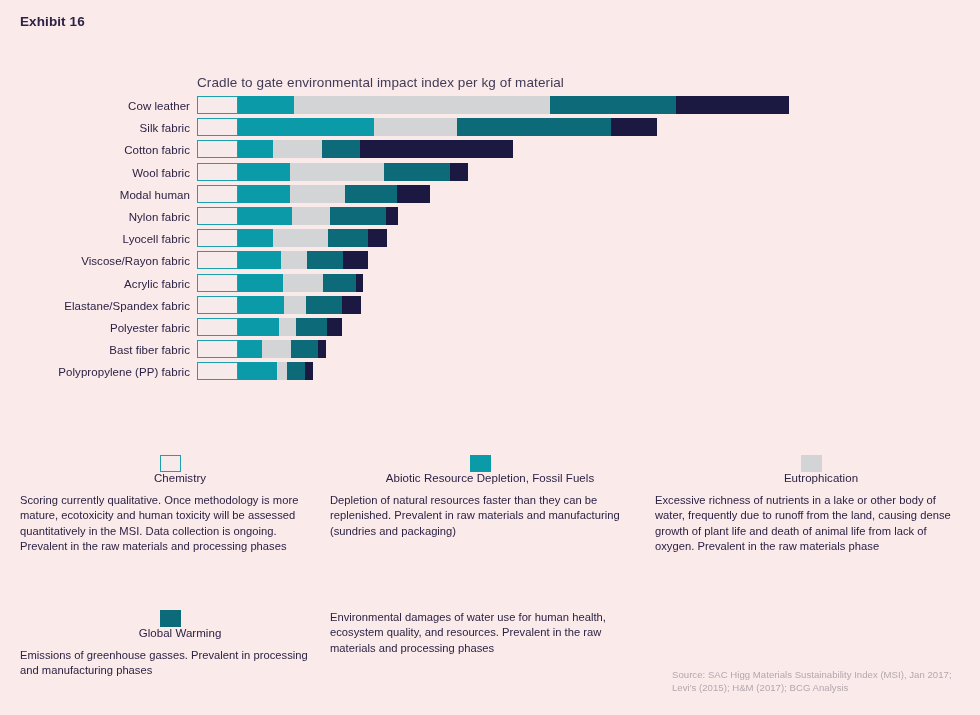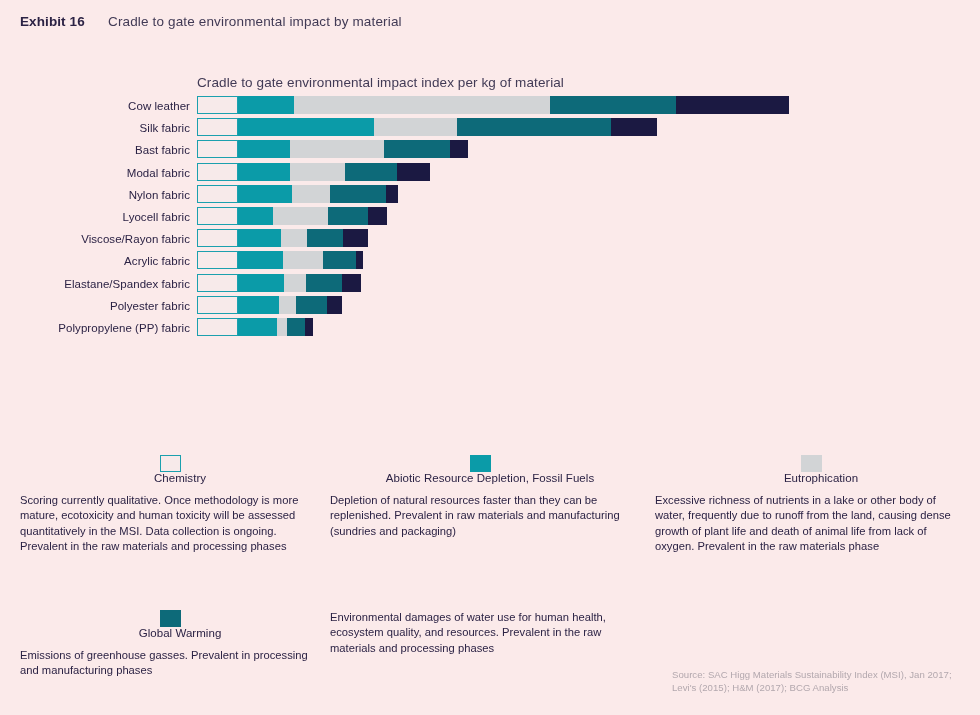--- a/index.html
+++ b/index.html
@@ -157,21 +157,20 @@
     line-height: 12.6px;
     color: #b3a8ae;
     letter-spacing: 0.02px;
   }
 </style>
 </head>
 <body>
 
 <div class="exhibit-header">
   <div class="exhibit-number">Exhibit 16</div>
-  <div class="exhibit-title">Cradle to gate environmental impact by material</div>
 </div>
 
 <div class="chart-wrap">
   <div class="chart-title">Cradle to gate environmental impact index per kg of material</div>
   <div class="plot" id="plot">
       <div class="bar-row" style="height: 22.2px; text-align: center;">
         <div class="bar-label">Cow leather</div>
         <div class="bar-track" style="width: 592px;">
           <div class="seg chemistry" title="Chemistry" style="left: 0px; width: 41px;"></div>
           <div class="seg abiotic" title="Abiotic Resource Depletion, Fossil Fuels" style="left: 41px; width: 56px;"></div>
@@ -184,31 +183,41 @@
         <div class="bar-label">Silk fabric</div>
         <div class="bar-track" style="width: 460px;">
           <div class="seg chemistry" title="Chemistry" style="left: 0px; width: 41px;"></div>
           <div class="seg abiotic" title="Abiotic Resource Depletion, Fossil Fuels" style="left: 41px; width: 136px;"></div>
           <div class="seg eutro" title="Eutrophication" style="left: 177px; width: 83px;"></div>
           <div class="seg warming" title="Global Warming" style="left: 260px; width: 154px;"></div>
           <div class="seg water" title="Water Scarcity" style="left: 414px; width: 46px;"></div>
         </div>
       </div>
       <div class="bar-row" style="height: 22.2px;">
-        <div class="bar-label">Bast fabric</div>
+        <div class="bar-label">Cotton fabric</div>
+        <div class="bar-track" style="width: 316px;">
+          <div class="seg chemistry" title="Chemistry" style="left: 0px; width: 41px;"></div>
+          <div class="seg abiotic" title="Abiotic Resource Depletion, Fossil Fuels" style="left: 41px; width: 35px;"></div>
+          <div class="seg eutro" title="Eutrophication" style="left: 76px; width: 49px;"></div>
+          <div class="seg warming" title="Global Warming" style="left: 125px; width: 38px;"></div>
+          <div class="seg water" title="Water Scarcity" style="left: 163px; width: 153px;"></div>
+        </div>
+      </div>
+      <div class="bar-row" style="height: 22.2px;">
+        <div class="bar-label">Wool fabric</div>
         <div class="bar-track" style="width: 271px;">
           <div class="seg chemistry" title="Chemistry" style="left: 0px; width: 41px;"></div>
           <div class="seg abiotic" title="Abiotic Resource Depletion, Fossil Fuels" style="left: 41px; width: 52px;"></div>
           <div class="seg eutro" title="Eutrophication" style="left: 93px; width: 94px;"></div>
           <div class="seg warming" title="Global Warming" style="left: 187px; width: 66px;"></div>
           <div class="seg water" title="Water Scarcity" style="left: 253px; width: 18px;"></div>
         </div>
       </div>
       <div class="bar-row" style="height: 22.2px;">
-        <div class="bar-label">Modal fabric</div>
+        <div class="bar-label">Modal human</div>
         <div class="bar-track" style="width: 233px;">
           <div class="seg chemistry" title="Chemistry" style="left: 0px; width: 41px;"></div>
           <div class="seg abiotic" title="Abiotic Resource Depletion, Fossil Fuels" style="left: 41px; width: 52px;"></div>
           <div class="seg eutro" title="Eutrophication" style="left: 93px; width: 55px;"></div>
           <div class="seg warming" title="Global Warming" style="left: 148px; width: 52px;"></div>
           <div class="seg water" title="Water Scarcity" style="left: 200px; width: 33px;"></div>
         </div>
       </div>
       <div class="bar-row" style="height: 22.2px;">
         <div class="bar-label">Nylon fabric</div>
@@ -264,20 +273,30 @@
         <div class="bar-label">Polyester fabric</div>
         <div class="bar-track" style="width: 145px;">
           <div class="seg chemistry" title="Chemistry" style="left: 0px; width: 41px;"></div>
           <div class="seg abiotic" title="Abiotic Resource Depletion, Fossil Fuels" style="left: 41px; width: 41px;"></div>
           <div class="seg eutro" title="Eutrophication" style="left: 82px; width: 17px;"></div>
           <div class="seg warming" title="Global Warming" style="left: 99px; width: 31px;"></div>
           <div class="seg water" title="Water Scarcity" style="left: 130px; width: 15px;"></div>
         </div>
       </div>
       <div class="bar-row" style="height: 22.2px;">
+        <div class="bar-label">Bast fiber fabric</div>
+        <div class="bar-track" style="width: 129px;">
+          <div class="seg chemistry" title="Chemistry" style="left: 0px; width: 41px;"></div>
+          <div class="seg abiotic" title="Abiotic Resource Depletion, Fossil Fuels" style="left: 41px; width: 24px;"></div>
+          <div class="seg eutro" title="Eutrophication" style="left: 65px; width: 29px;"></div>
+          <div class="seg warming" title="Global Warming" style="left: 94px; width: 27px;"></div>
+          <div class="seg water" title="Water Scarcity" style="left: 121px; width: 8px;"></div>
+        </div>
+      </div>
+      <div class="bar-row" style="height: 22.2px;">
         <div class="bar-label">Polypropylene (PP) fabric</div>
         <div class="bar-track" style="width: 116px;">
           <div class="seg chemistry" title="Chemistry" style="left: 0px; width: 41px;"></div>
           <div class="seg abiotic" title="Abiotic Resource Depletion, Fossil Fuels" style="left: 41px; width: 39px;"></div>
           <div class="seg eutro" title="Eutrophication" style="left: 80px; width: 10px;"></div>
           <div class="seg warming" title="Global Warming" style="left: 90px; width: 18px;"></div>
           <div class="seg water" title="Water Scarcity" style="left: 108px; width: 8px;"></div>
         </div>
       </div>
     </div>

